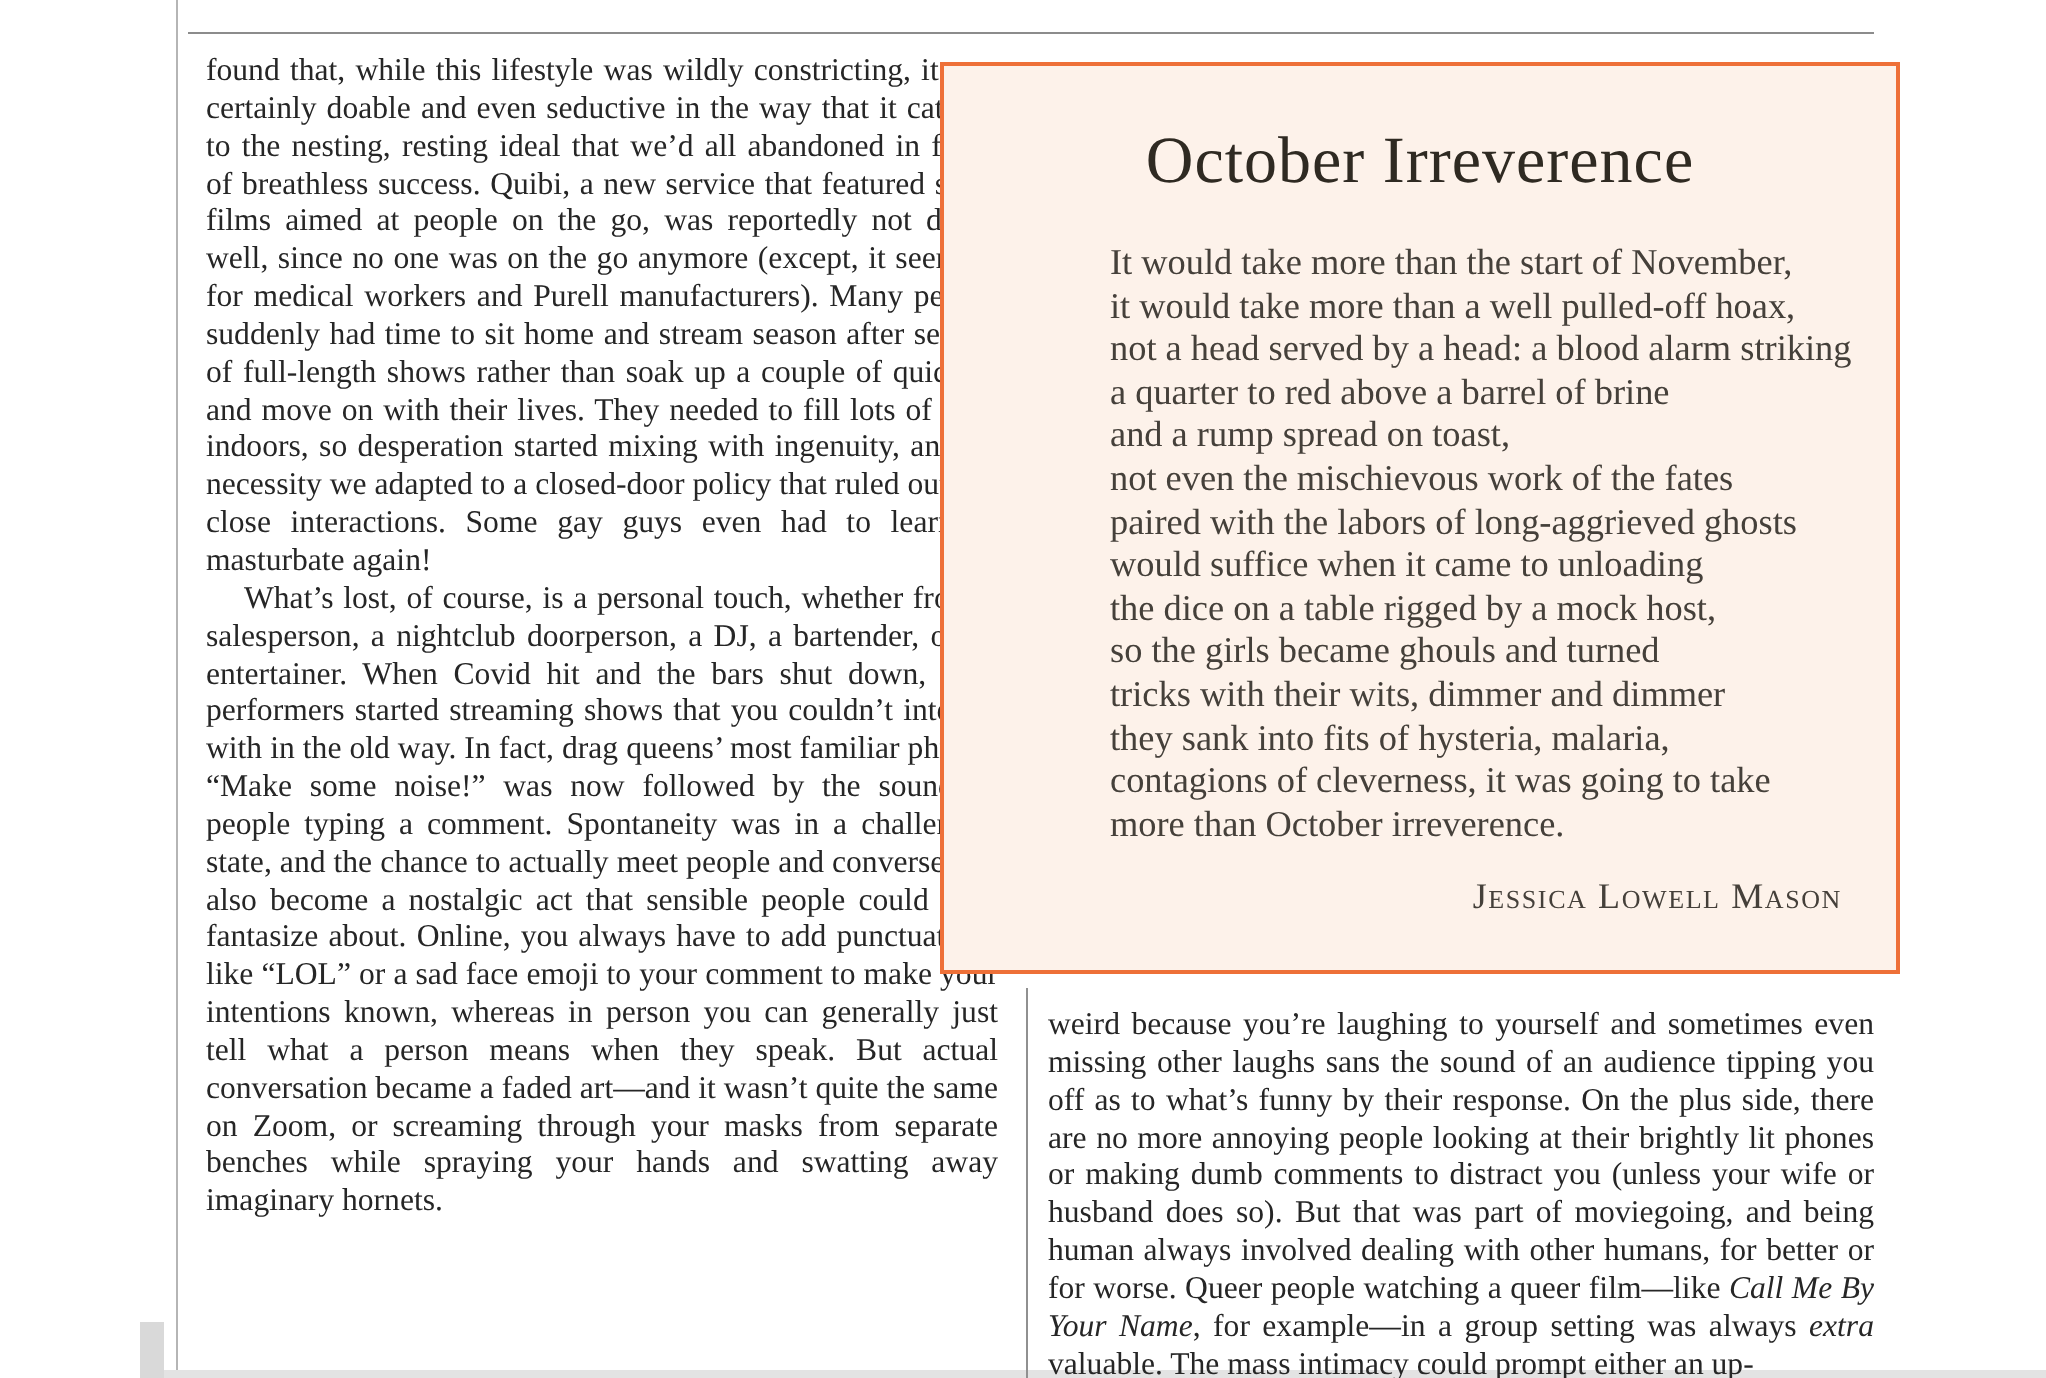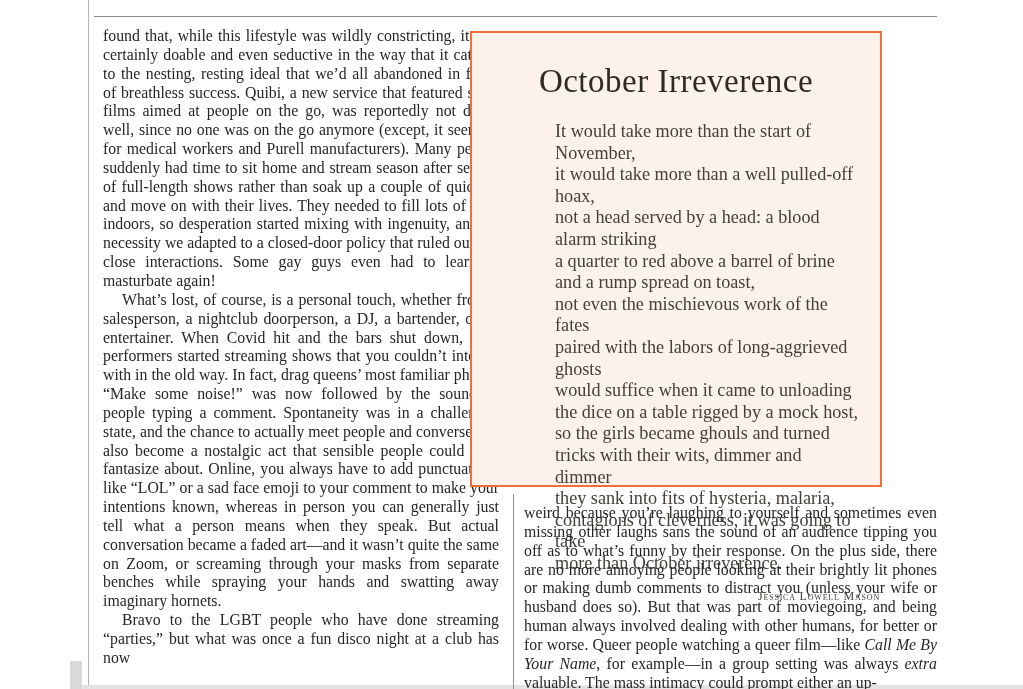--- a/index.html
+++ b/index.html
@@ -48,21 +48,21 @@
   .col-right {
     position: absolute;
     left: 524px; top: 504px; width: 413px;
     font-size: 15.8px; line-height: 18.85px;
     color: #262626;
     text-align: justify;
   }
   .col-right p { margin: 0; padding: 0; }
   .poem-box {
     position: absolute;
-    left: 470px; top: 31px; width: 412px; height: 456px;
+    left: 470px; top: 31px; width: 480px; height: 456px;
     box-sizing: border-box;
     background: #fdf2ea;
     border: 2px solid #ee7038;
   }
   .poem-title {
     margin-top: 29px;
     text-align: center;
     font-size: 33px;
     line-height: 38px;
     font-weight: normal;
@@ -74,41 +74,41 @@
     padding-left: 59px;
     padding-right: 20px;
     font-size: 18.2px;
     line-height: 21.6px;
     color: #45403a;
     white-space: pre-line;
     margin-left: 24px;
   }
   .poem-author {
     margin-top: 15px;
+    padding-right: 27px;
     text-align: right;
     font-variant: small-caps;
-    font-size: 12px;
+    font-size: 18px;
     letter-spacing: 0.8px;
     color: #45403a;
   }
 </style>
 </head>
 <body>
 
 <div class="page">
 
   <div class="edge-line-left"></div>
   <div class="top-rule"></div>
   <div class="corner-shadow"></div>
   <div class="bottom-shadow"></div>
 
   <div class="col-left">
     <p>found that, while this lifestyle was wildly constricting, it was certainly doable and even seductive in the way that it catered to the nesting, resting ideal that we’d all abandoned in favor of breathless success. Quibi, a new service that featured short films aimed at people on the go, was reportedly not doing well, since no one was on the go anymore (except, it seemed, for medical workers and Purell manufacturers). Many people suddenly had time to sit home and stream season after season of full-length shows rather than soak up a couple of quickies and move on with their lives. They needed to fill lots of time indoors, so desperation started mixing with ingenuity, and by necessity we adapted to a closed-door policy that ruled out up-close interactions. Some gay guys even had to learn to masturbate again!</p>
     <p class="indent">What’s lost, of course, is a personal touch, whether from a salesperson, a nightclub doorperson, a DJ, a bartender, or an entertainer. When Covid hit and the bars shut down, drag performers started streaming shows that you couldn’t interact with in the old way. In fact, drag queens’ most familiar phrase, “Make some noise!” was now followed by the sound of people typing a comment. Spontaneity was in a challenged state, and the chance to actually meet people and converse had also become a nostalgic act that sensible people could only fantasize about. Online, you always have to add punctuations like “LOL” or a sad face emoji to your comment to make your intentions known, whereas in person you can generally just tell what a person means when they speak. But actual conversation became a faded art—and it wasn’t quite the same on Zoom, or screaming through your masks from separate benches while spraying your hands and swatting away imaginary hornets.</p>
-    <p class="indent">Bravo to the LGBT people who have done streaming “parties,” but what was once a fun disco night at a club has now</p>
   </div>
 
   <div class="poem-box" style="border-color: rgb(238, 112, 56); background: rgb(253, 242, 234);">
     <div class="poem-title">October Irreverence</div>
     <div class="poem-lines">It would take more than the start of November,
 it would take more than a well pulled-off hoax,
 not a head served by a head: a blood alarm striking
 a quarter to red above a barrel of brine
 and a rump spread on toast,
 not even the mischievous work of the fates

